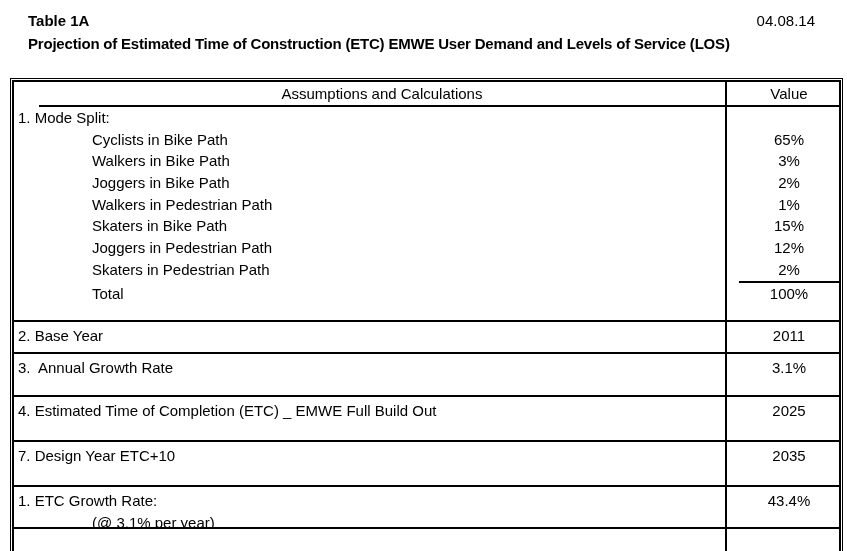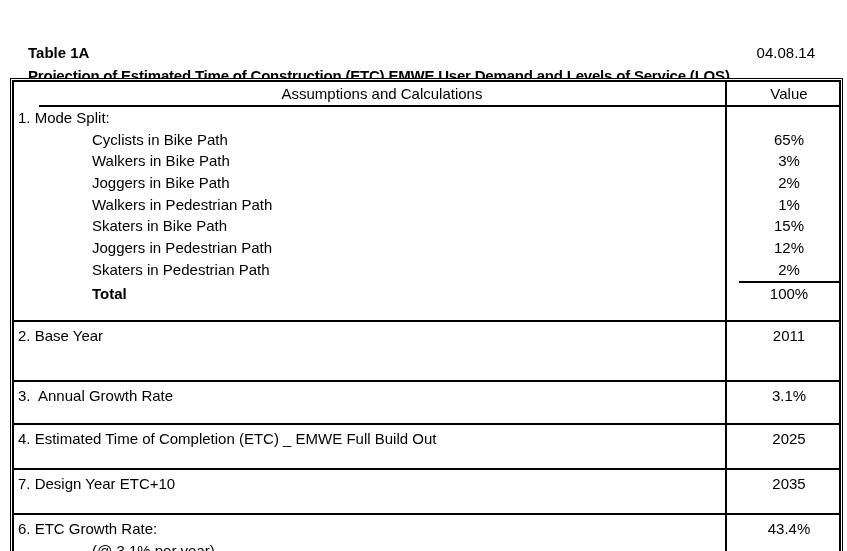--- a/index.html
+++ b/index.html
@@ -7,21 +7,21 @@
     width: 847px; height: 551px;
     background: #ffffff;
     color: #000000;
     font-family: "Liberation Sans", sans-serif;
     font-size: 15px;
     overflow: hidden;
     position: relative;
   }
   .doc-header {
     position: absolute;
-    left: 28px; right: 32px; top: 12px; margin-top: 32px;
+    left: 28px; right: 32px; top: 12px;
   }
   .title-row {
     display: flex;
     justify-content: space-between;
     align-items: baseline;
     height: 21px;
   }
   .doc-title { font-weight: bold; }
   .doc-date  { font-weight: normal; }
   .doc-subtitle {
@@ -62,36 +62,36 @@
     width: 100px;
     flex-shrink: 0;
     text-align: center;
     overflow: hidden;
     padding-left: 12px;
   }
   .hdr-row { height: 25px; margin-left: 25px; }
   .hdr-row .cell-main { text-align: center; line-height: 23px; }
   .hdr-row .cell-val  { line-height: 23px; }
   .row-mode-split { height: 215px; }
-  .row-2 { height: 60px; }
+  .row-2 { height: 32px; }
   .row-3 { height: 43px; }
   .row-4 { height: 45px; }
   .row-5 { height: 45px; }
   .row-6 { height: 42px; }
   .row-stub { flex: 1; border-bottom: none; }
   .line {
     height: 21.7px;
     line-height: 21.7px;
     padding-left: 4px;
     white-space: pre;
     overflow: hidden;
   }
   .cell-val .line { padding-left: 0; }
   .line.indent { padding-left: 78px; }
-  .line.total-label { margin-top: 2px; font-weight: bold; }
+  .line.total-label { margin-top: 2px; }
   .total-line {
     border-top: 2px solid #000;
     height: 21.7px;
     line-height: 21.7px;
   }
   .data-line { margin-top: 3px; }
 </style>
 </head>
 <body>
 
@@ -167,21 +167,21 @@
       <div class="cell-main">
         <div class="line data-line">7. Design Year ETC+10</div>
       </div>
       <div class="cell-val">
         <div class="line data-line">2035</div>
       </div>
     </div>
 
     <div class="trow row-6">
       <div class="cell-main">
-        <div class="line data-line">6. ETC Growth Rate:</div>
+        <div class="line data-line">1. ETC Growth Rate:</div>
         <div class="line indent">(@ 3.1% per year)</div>
       </div>
       <div class="cell-val">
         <div class="line data-line">43.4%</div>
       </div>
     </div>
 
     <div class="trow row-stub">
       <div class="cell-main"></div>
       <div class="cell-val"></div>

